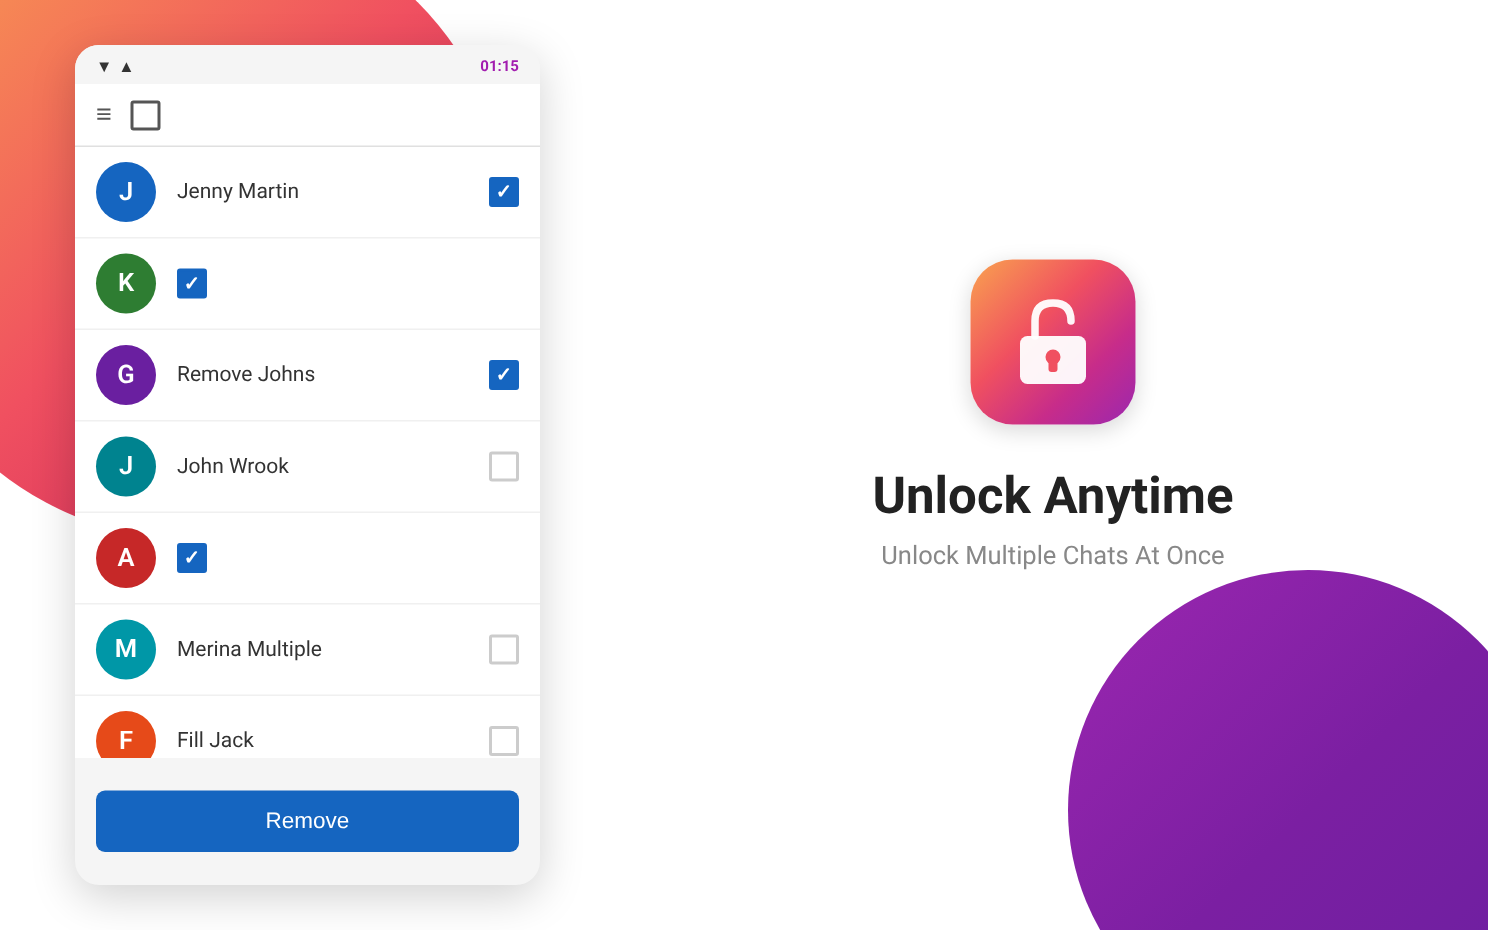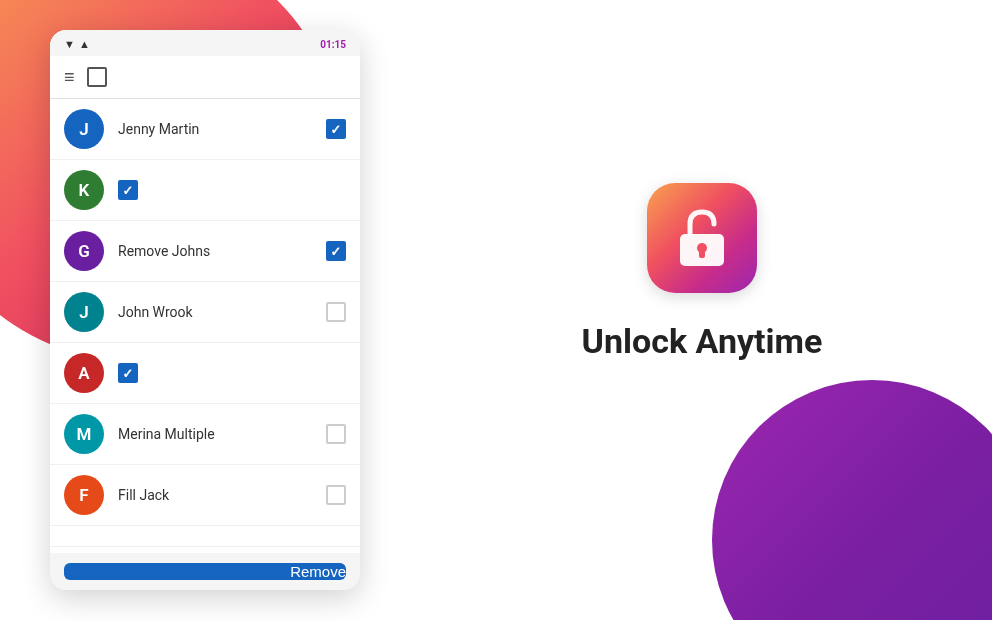--- a/index.html
+++ b/index.html
@@ -160,30 +160,31 @@
 
     .checkbox.checked::after {
       content: '✓';
       color: white;
       font-size: 13px;
       font-weight: bold;
     }
 
     
     .remove-btn {
-      margin: 10px 14px;
+      margin: 22px 14px;
       background: #1565c0;
       color: white;
       border: none;
       border-radius: 6px;
+      padding: 12px;
       font-size: 15px;
       font-weight: 500;
       cursor: pointer;
       width: calc(100% - 28px);
-      text-align: right;
+      text-align: center;
     }
 
     
     .right-content {
       position: absolute;
       right: 0;
       top: 0;
       width: 580px;
       height: 554px;
       display: flex;
@@ -304,14 +305,15 @@
       <rect x="10" y="28" width="44" height="32" rx="5" ry="5" fill="white" opacity="0.95"></rect>
 
       <path d="M20 28 L20 18 Q20 6 32 6 Q44 6 44 18" stroke="white" stroke-width="5" fill="none" stroke-linecap="round" opacity="0.95"></path>
 
       <circle cx="32" cy="42" r="5" fill="#f05060"></circle>
       <rect x="29" y="44" width="6" height="8" rx="2" fill="#f05060"></rect>
     </svg>
   </div>
 
   <h1 class="unlock-title">Unlock Anytime</h1>
+  <p class="unlock-subtitle">Unlock Multiple Chats At Once</p>
 
 </div>
 
 </body></html>

